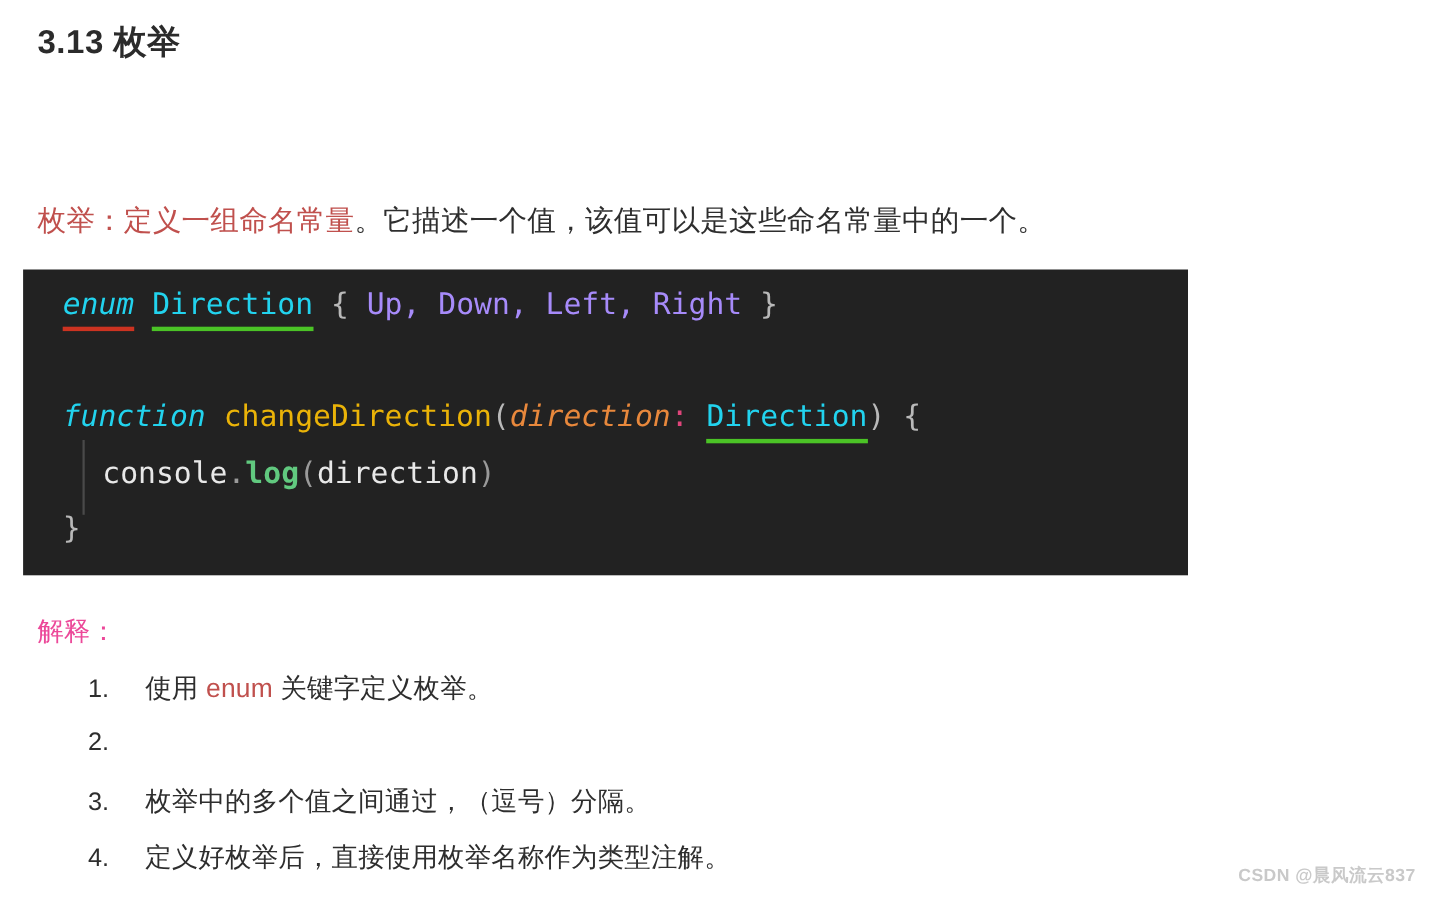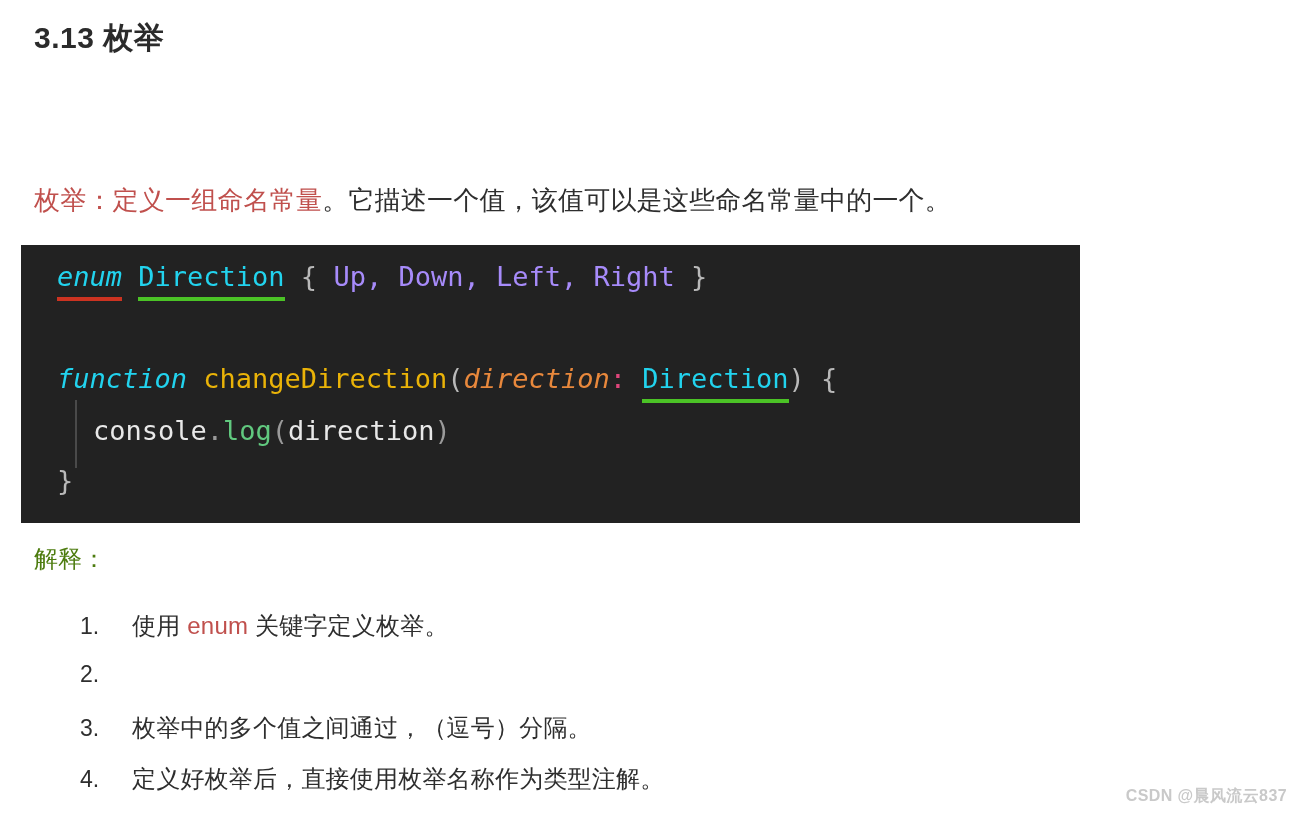--- a/index.html
+++ b/index.html
@@ -88,38 +88,38 @@
   
   .tk-kw     { color: #22d3ee; font-style: italic; }
   .tk-type   { color: #22d3ee; }
   .tk-member { color: #a78bfa; }
   .tk-punc   { color: #b9b9b9; }
   .tk-fn     { color: #eab308; }
   .tk-param  { color: #e8883c; font-style: italic; }
   .tk-colon  { color: #e0457b; }
   .tk-plain  { color: #e8e8e8; }
   .tk-dot    { color: #9a9a9a; }
-  .tk-method { color: #61c97f; }
+  .tk-method { color: #61c97f; font-weight: bold; }
 
   .ul-red {
     border-bottom: 4px solid #cc3321;
     padding-bottom: 5px;
   }
   .ul-green {
     border-bottom: 4px solid #4bc326;
     padding-bottom: 5px;
   }
 
   
   .explain-label {
     position: absolute;
     left: 34px;
-    top: 543px;
+    top: 558px;
     font-size: 24px;
-    color: #4d7c0f;
+    color: #ec4899;
     white-space: nowrap;
   }
   .list {
     position: absolute;
     left: 80px;
     top: 610px;
     width: 1100px;
   }
   .list-item {
     display: flex;

